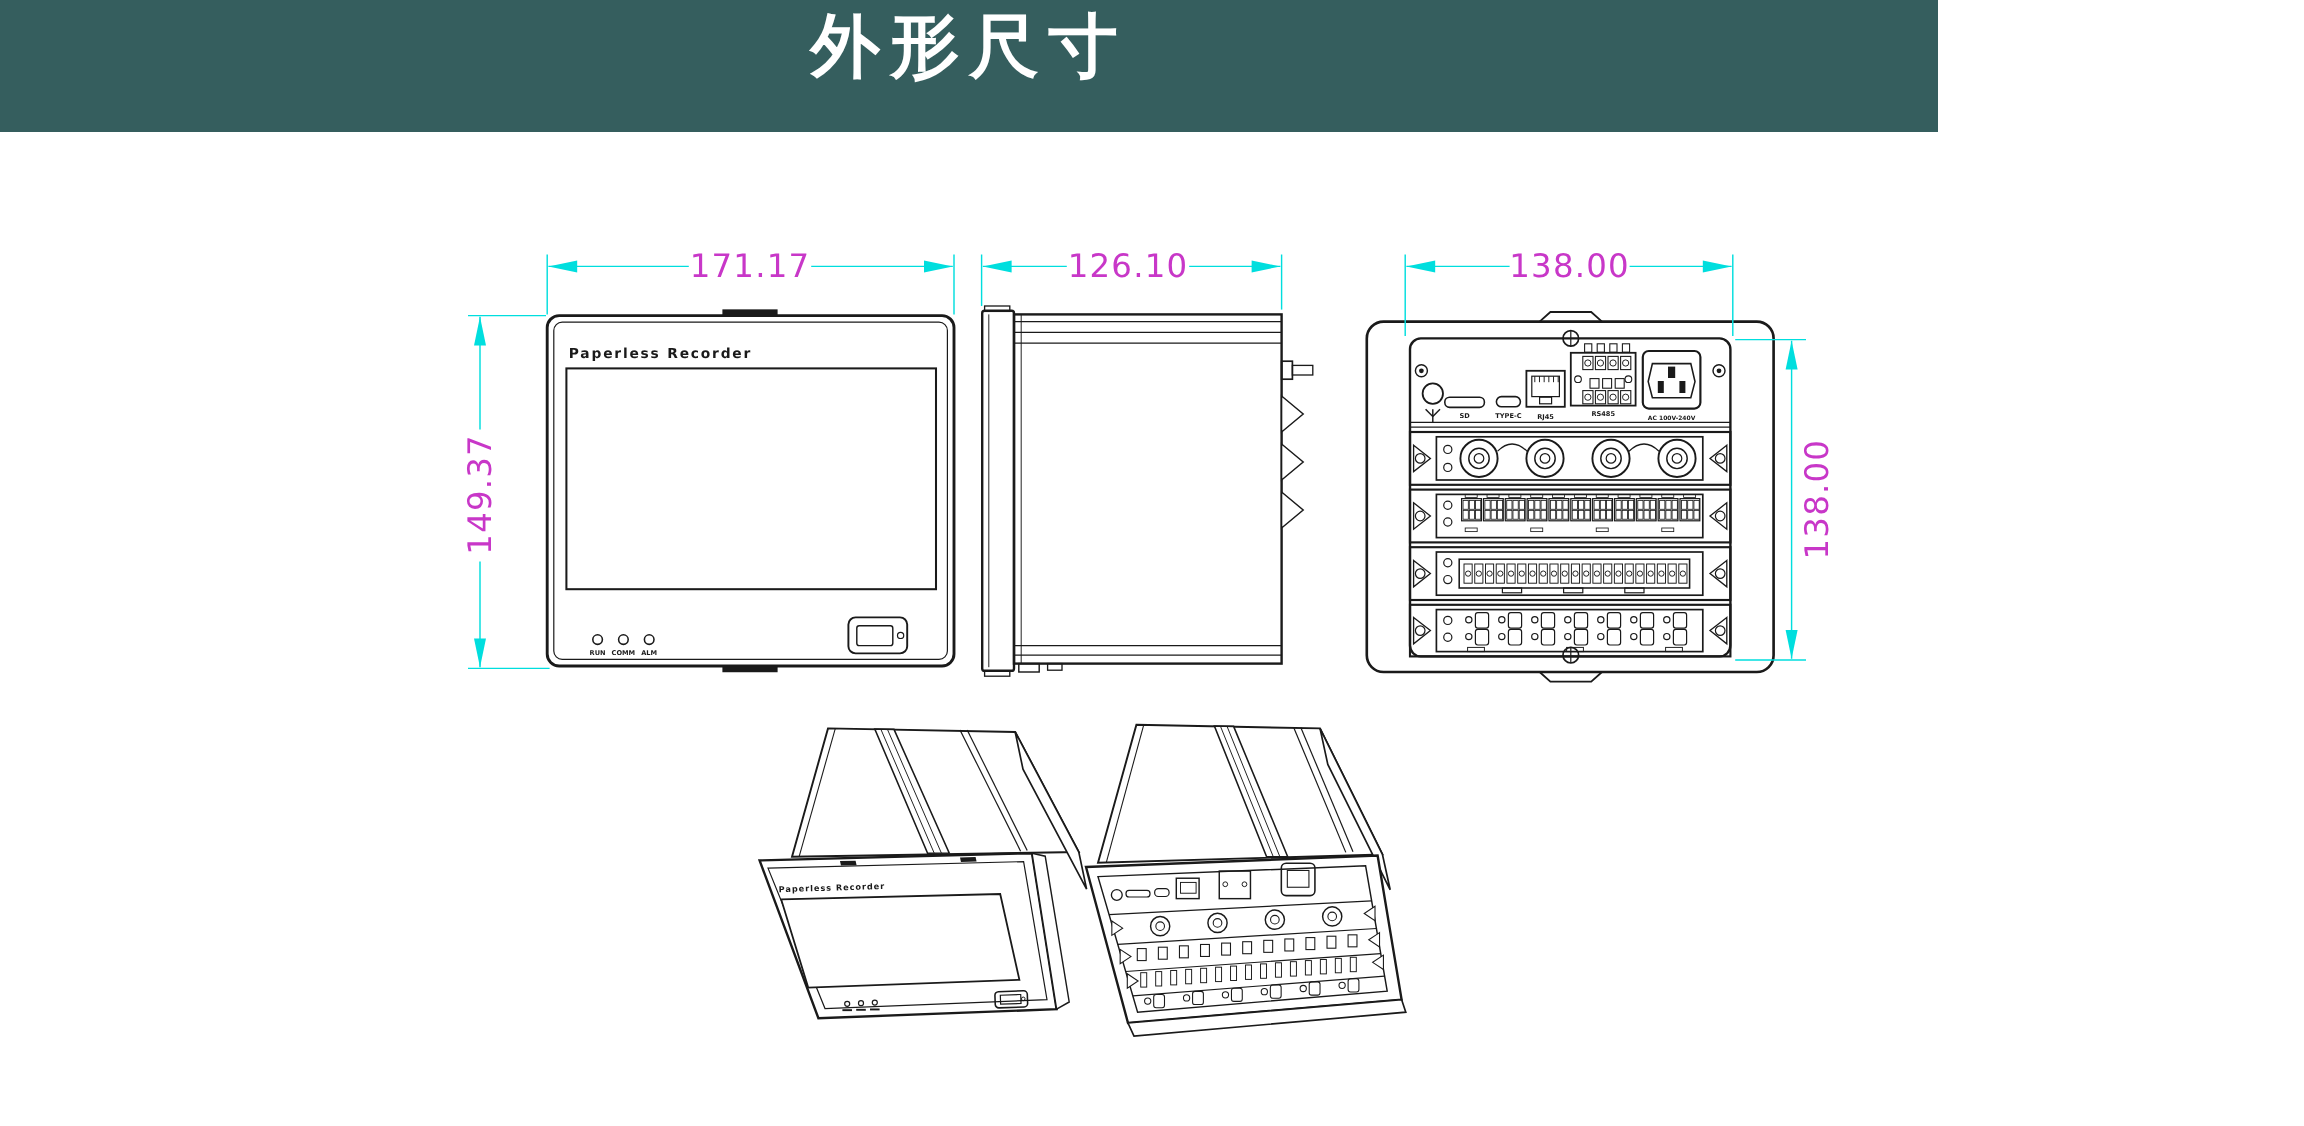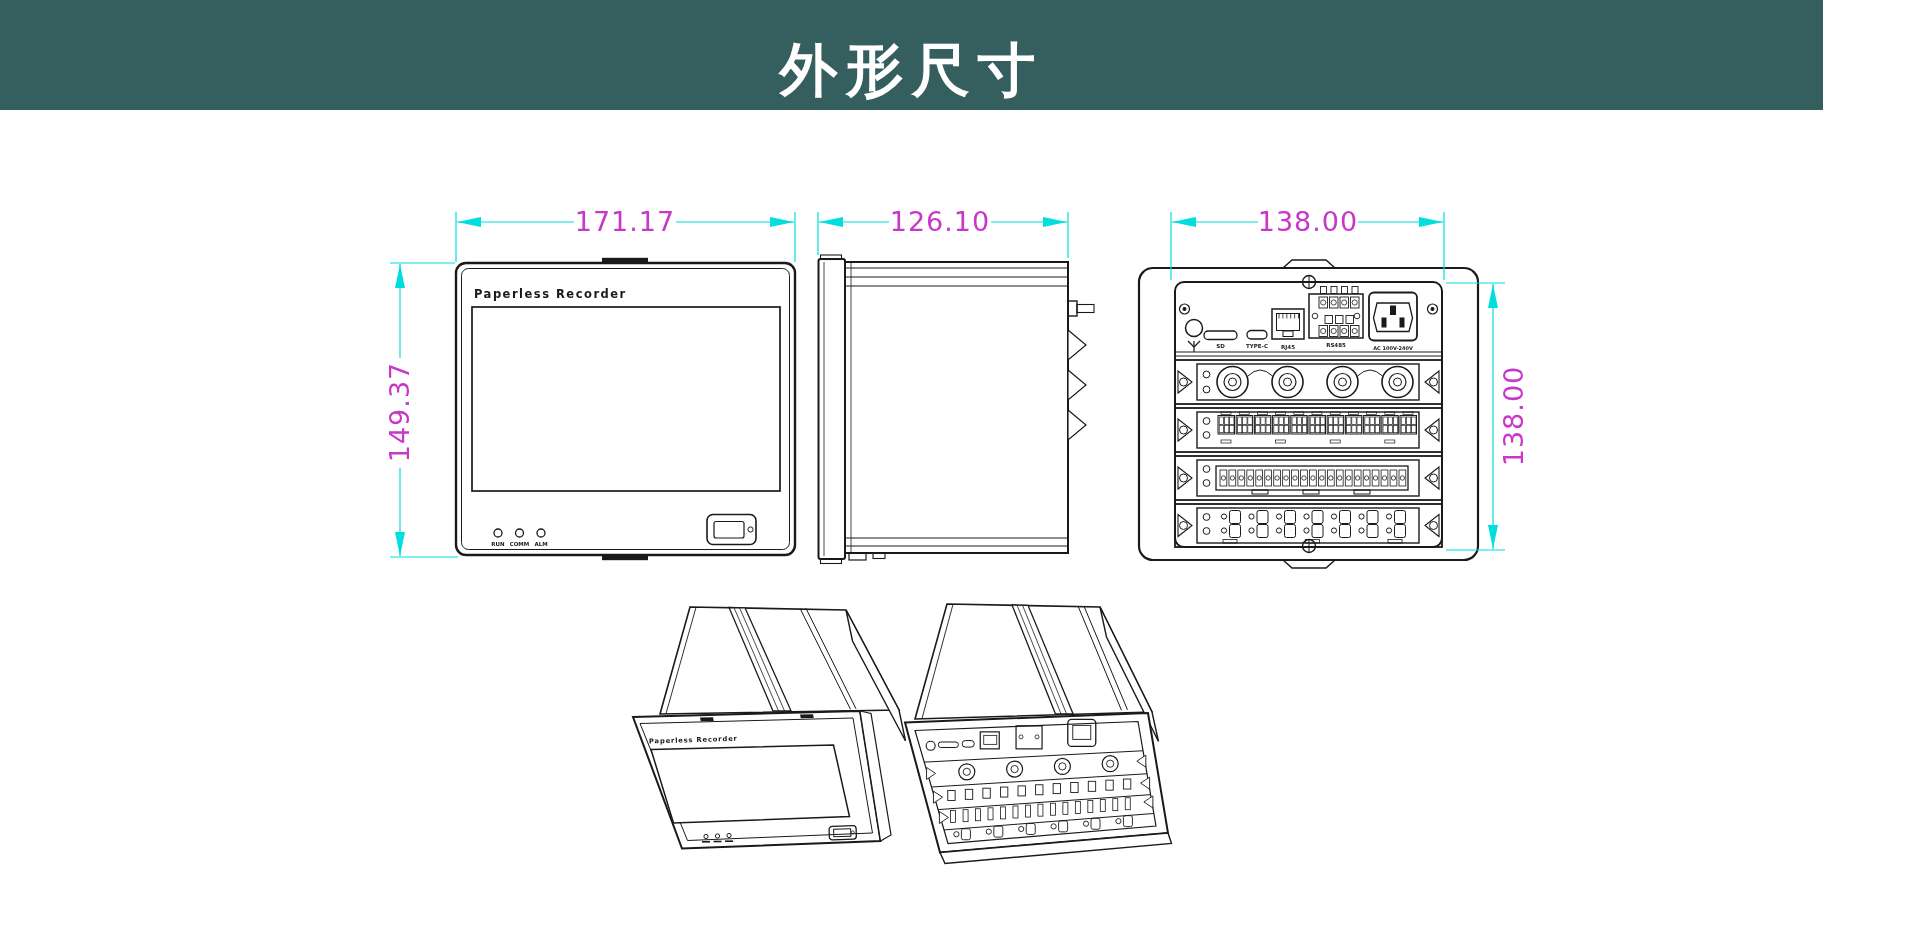--- a/index.html
+++ b/index.html
@@ -1,19 +1,19 @@
 <!DOCTYPE html>
 <html><head>
 <meta charset="utf-8">
 <style>
   html,body{margin:0;padding:0;background:#ffffff;}
   .page{width:1920px;height:938px;position:relative;background:#ffffff;overflow:hidden;
         font-family:"Liberation Sans","DejaVu Sans",sans-serif;}
-  header.banner{position:absolute;left:0;top:0;width:1823px;height:110px;background:#355E5E;
-        display:flex;align-items:flex-end;justify-content:center;}
+  header.banner{position:absolute;left:0;top:0;width:1615px;height:110px;background:#355E5E;
+        display:flex;align-items:flex-start;justify-content:center;}
   header.banner h1{margin:0;color:#ffffff;font-size:58px;font-weight:700;letter-spacing:8px;
         font-family:"Liberation Sans","DejaVu Sans",sans-serif;}
   .canvas{position:absolute;left:0;top:110px;width:1920px;height:828px;}
   svg text{font-family:"DejaVu Sans","Liberation Sans",sans-serif;}
   .dimtxt{fill:#C837C8;font-size:27px;letter-spacing:1px;}
   .lbl{fill:#1A1A1A;font-weight:bold;}
 </style>
 </head>
 <body>
 

